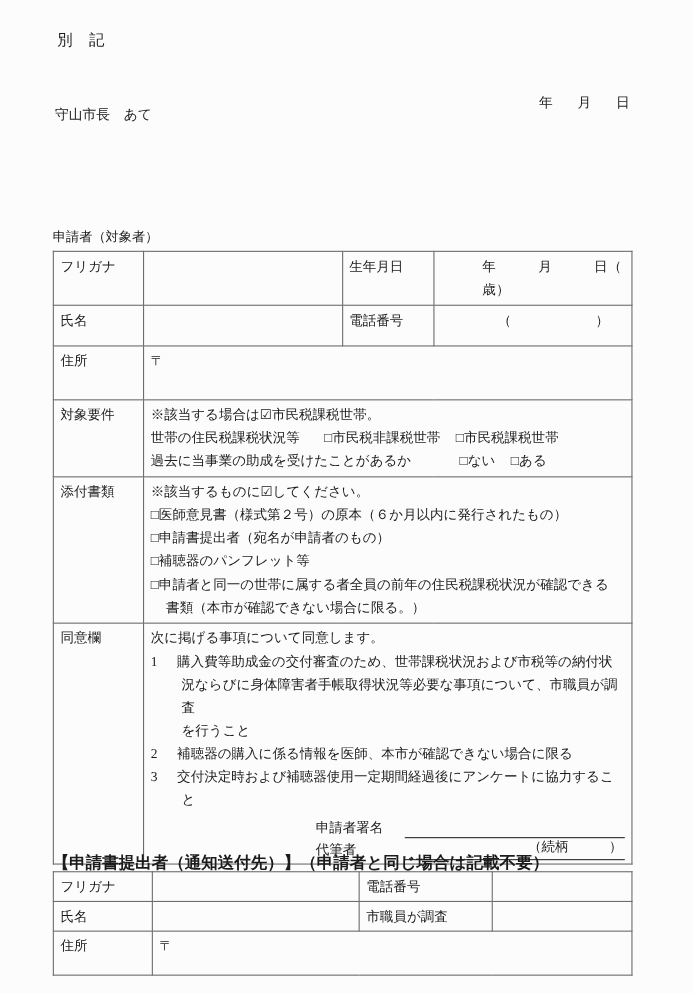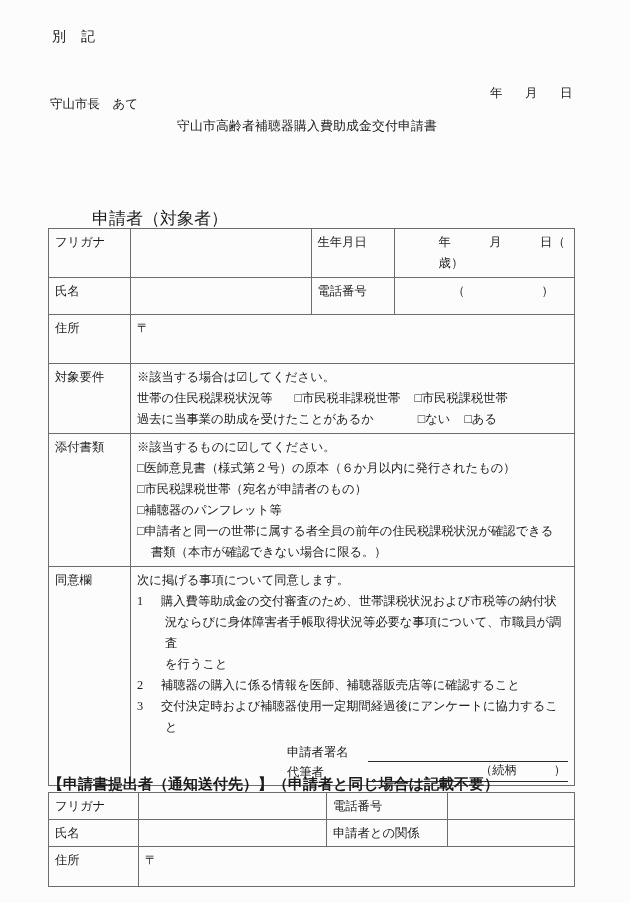--- a/index.html
+++ b/index.html
@@ -70,22 +70,21 @@
     line-height: 22px;
     text-align: justify;
     text-justify: inter-character;
   }
   .intro .ind { padding-left: 14px; }
 
   .applicant-label {
     position: absolute;
     left: 48px;
     top: 207px;
-    font-size: 17px;
-    margin-left: 44px;
+    font-size: 12px;
   }
 
   
   table {
     border-collapse: collapse;
     table-layout: fixed;
   }
   .main-table {
     position: absolute;
     left: 48px;
@@ -200,21 +199,20 @@
   .row-addr { height: 40px; }
 </style>
 </head>
 <body>
 
 <div class="page">
 
   <div class="hdr-bekki">別　記</div>
   <div class="hdr-date">年　月　日</div>
   <div class="hdr-ate">守山市長　あて</div>
-  <div class="hdr-title">守山市高齢者補聴器購入費助成金交付申請書</div>
 
   <div class="applicant-label">申請者（対象者）</div>
 
   <table class="main-table">
     <tbody>
         <tr>
       <td class="lbl">フリガナ</td>
       <td class="cell-blank" rowspan="1"></td>
       <td class="dob-lbl">生年月日</td>
       <td class="dob-val" rowspan="1">
@@ -232,55 +230,55 @@
     <tr>
       <td class="lbl lbl-mid" style="height:42px;">住所</td>
       <td colspan="3">
         <span class="addr-mark">〒</span>
       </td>
     </tr>
 
     <tr>
       <td class="lbl">対象要件</td>
       <td colspan="3">
-        <span class="lead">※該当する場合は☑してください。</span>
+        <span class="lead">※該当する場合は☑市民税課税世帯。</span>
         <span class="opt-row">
           <span>世帯の住民税課税状況等</span><span class="gap-l"></span><span>□市民税非課税世帯</span><span class="gap-m"></span><span>□市民税課税世帯</span>
         </span>
         <span class="opt-row">
           <span>過去に当事業の助成を受けたことがあるか</span><span class="gap-xl"></span><span>□ない</span><span class="gap-m"></span><span>□ある</span>
         </span>
       </td>
     </tr>
 
     <tr>
       <td class="lbl">添付書類</td>
       <td colspan="3">
         <span class="lead">※該当するものに☑してください。</span>
         <span class="body-line">□医師意見書（様式第２号）の原本（６か月以内に発行されたもの）</span>
-        <span class="body-line">□市民税課税世帯（宛名が申請者のもの）</span>
+        <span class="body-line">□申請書提出者（宛名が申請者のもの）</span>
         <span class="body-line">□補聴器のパンフレット等</span>
         <span class="body-line">□申請者と同一の世帯に属する者全員の前年の住民税課税状況が確認できる</span>
         <span class="body-line" style="padding-left:14px;">書類（本市が確認できない場合に限る。）</span>
       </td>
     </tr>
 
     <tr>
       <td class="lbl">同意欄</td>
       <td colspan="3">
         <span class="lead">次に掲げる事項について同意します。</span>
 
         <span class="body-line">
           <span class="num">1</span><span>購入費等助成金の交付審査のため、世帯課税状況および市税等の納付状</span>
         </span>
         <span class="cont-ind">況ならびに身体障害者手帳取得状況等必要な事項について、市職員が調査</span>
         <span class="cont-ind">を行うこと</span>
 
         <span class="body-line">
-          <span class="num">2</span><span>補聴器の購入に係る情報を医師、補聴器販売店等に確認すること</span>
+          <span class="num">2</span><span>補聴器の購入に係る情報を医師、本市が確認できない場合に限る</span>
         </span>
 
         <span class="body-line">
           <span class="num">3</span><span>交付決定時および補聴器使用一定期間経過後にアンケートに協力するこ</span>
         </span>
         <span class="cont-ind">と</span>
 
         <span class="sig-wrap">
           <span class="sig-row">
             <span class="sig-name">申請者署名</span>
@@ -304,21 +302,21 @@
     <tbody>
         <tr class="row-h">
       <td class="s-lbl1">フリガナ</td>
       <td class="s-val1"></td>
       <td class="s-lbl2">電話番号</td>
       <td class="s-val2"></td>
     </tr>
     <tr class="row-h">
       <td class="s-lbl1">氏名</td>
       <td class="s-val1"></td>
-      <td class="s-lbl2">申請者との関係</td>
+      <td class="s-lbl2">市職員が調査</td>
       <td class="s-val2"></td>
     </tr>
     <tr class="row-addr">
       <td class="s-lbl1 s-addr-lbl">住所</td>
       <td colspan="3">
         <span class="addr-mark">〒</span>
       </td>
     </tr>
   </tbody>
     </table>

